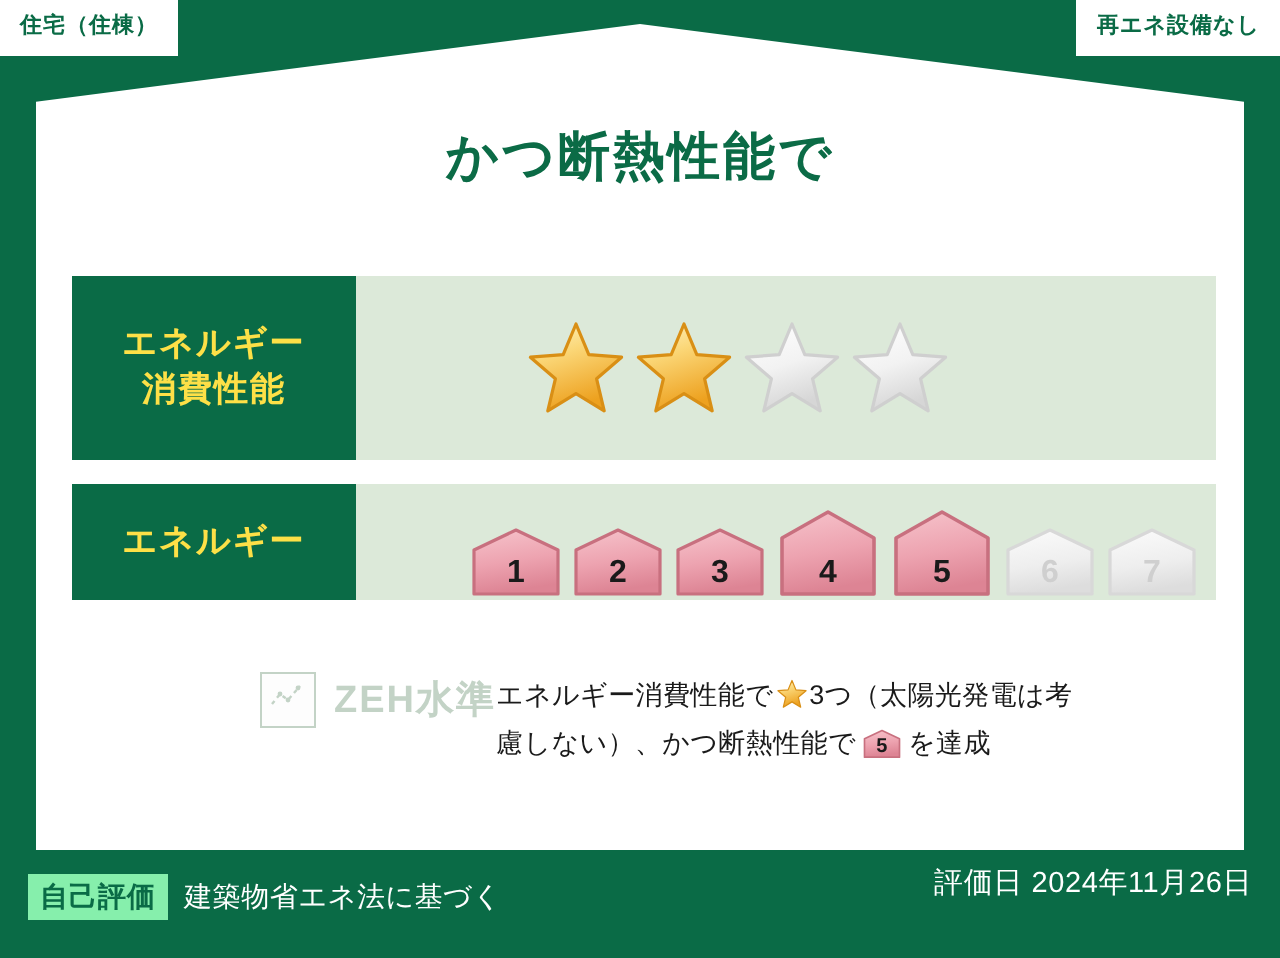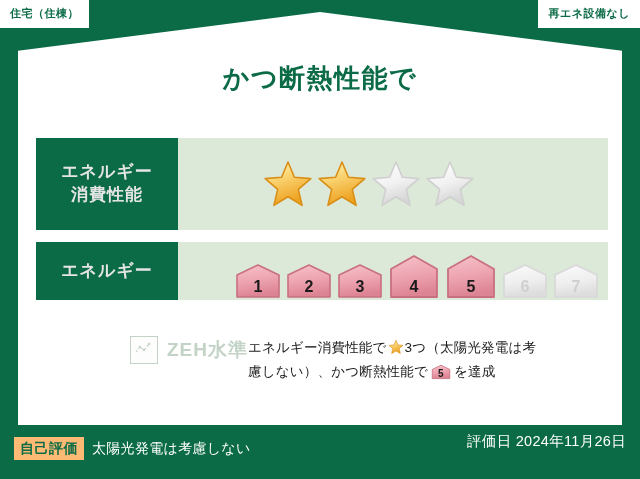--- a/index.html
+++ b/index.html
@@ -32,21 +32,21 @@
   .title-big{font-size:26px;font-weight:bold;letter-spacing:1.5px;margin-top:4px;}
 
   
   .row{
     position:absolute;left:36px;width:572px;
     background:#dce9d9;display:flex;align-items:stretch;
   }
   .row-energy{top:138px;height:92px;}
   .row-insul{top:242px;height:58px;}
   .row-label{
-    background:#0a6b46;color:#e5e5e5;font-weight:bold;
+    background:#0a6b46;color:#fde047;font-weight:bold;
     display:flex;flex-direction:column;align-items:center;justify-content:center;
     text-align:center;line-height:1.35;letter-spacing:1px;flex:0 0 auto;
   }
   .row-energy .row-label{width:142px;font-size:17px;}
   .row-insul  .row-label{width:142px;font-size:17px;}
   .row-value{flex:1 1 auto;display:flex;align-items:center;}
 
   
   .stars{display:flex;align-items:center;padding-left:84px;gap:2px;}
   .star{width:52px;height:52px;display:block;}
@@ -78,21 +78,21 @@
   .inline-house{display:inline-block;vertical-align:-4px;position:relative;width:20px;height:17px;margin:0 3px;}
   .inline-house .num{
     position:absolute;left:0;right:0;bottom:1px;text-align:center;
     font-size:10px;font-weight:bold;color:#1a1a1a;line-height:1;
   }
 
   
   .footer{position:absolute;left:0;bottom:0;width:640px;height:54px;}
   .foot-left{position:absolute;left:14px;top:12px;display:flex;align-items:center;}
   .foot-badge{
-    background:#fdba74;color:#0a6b46;font-weight:bold;font-size:14px;
+    background:#86efac;color:#0a6b46;font-weight:bold;font-size:14px;
     padding:4px 6px 5px 6px;line-height:1;letter-spacing:0.5px;
   }
   .foot-addr{color:#ffffff;font-size:14px;margin-left:8px;letter-spacing:0.3px;}
   .foot-right{position:absolute;right:14px;top:7px;text-align:right;}
   .foot-date{color:#ffffff;font-size:14.5px;letter-spacing:0.3px;}
   .foot-id{color:#d8e6dd;font-size:9.5px;margin-top:4px;letter-spacing:0.2px;}
 </style>
 </head>
 <body>
 
@@ -235,18 +235,18 @@
   <span>エネルギー消費性能で</span><svg class="inline-star" viewBox="0 0 52 52">
       <polygon points="26,4 32.4,19.3 48.8,20.6 36.3,31.4 40.1,47.4 26,38.8 11.9,47.4 15.7,31.4 3.2,20.6 19.6,19.3" fill="url(#gold1)" stroke="#d98f15" stroke-width="2" stroke-linejoin="round"></polygon>
     </svg><span>3つ（太陽光発電は考慮しない）、かつ断熱性能で</span><span class="inline-house"><svg width="20" height="17" viewBox="0 0 48 40" style="display:block">
         <polygon points="24,5 45,15 45,37 3,37 3,15" fill="url(#pk)" stroke="#c8707f" stroke-width="2" stroke-linejoin="round"></polygon>
       </svg><span class="num">5</span></span><span>を達成</span>
 </div>
 
 <div class="footer">
   <div class="foot-left">
     <span class="foot-badge">自己評価</span>
-    <span class="foot-addr">太陽光発電は考慮しない</span>
+    <span class="foot-addr">建築物省エネ法に基づく</span>
   </div>
   <div class="foot-right">
     <div class="foot-date">評価日 2024年11月26日</div>
   </div>
 </div>
 
 </body></html>

